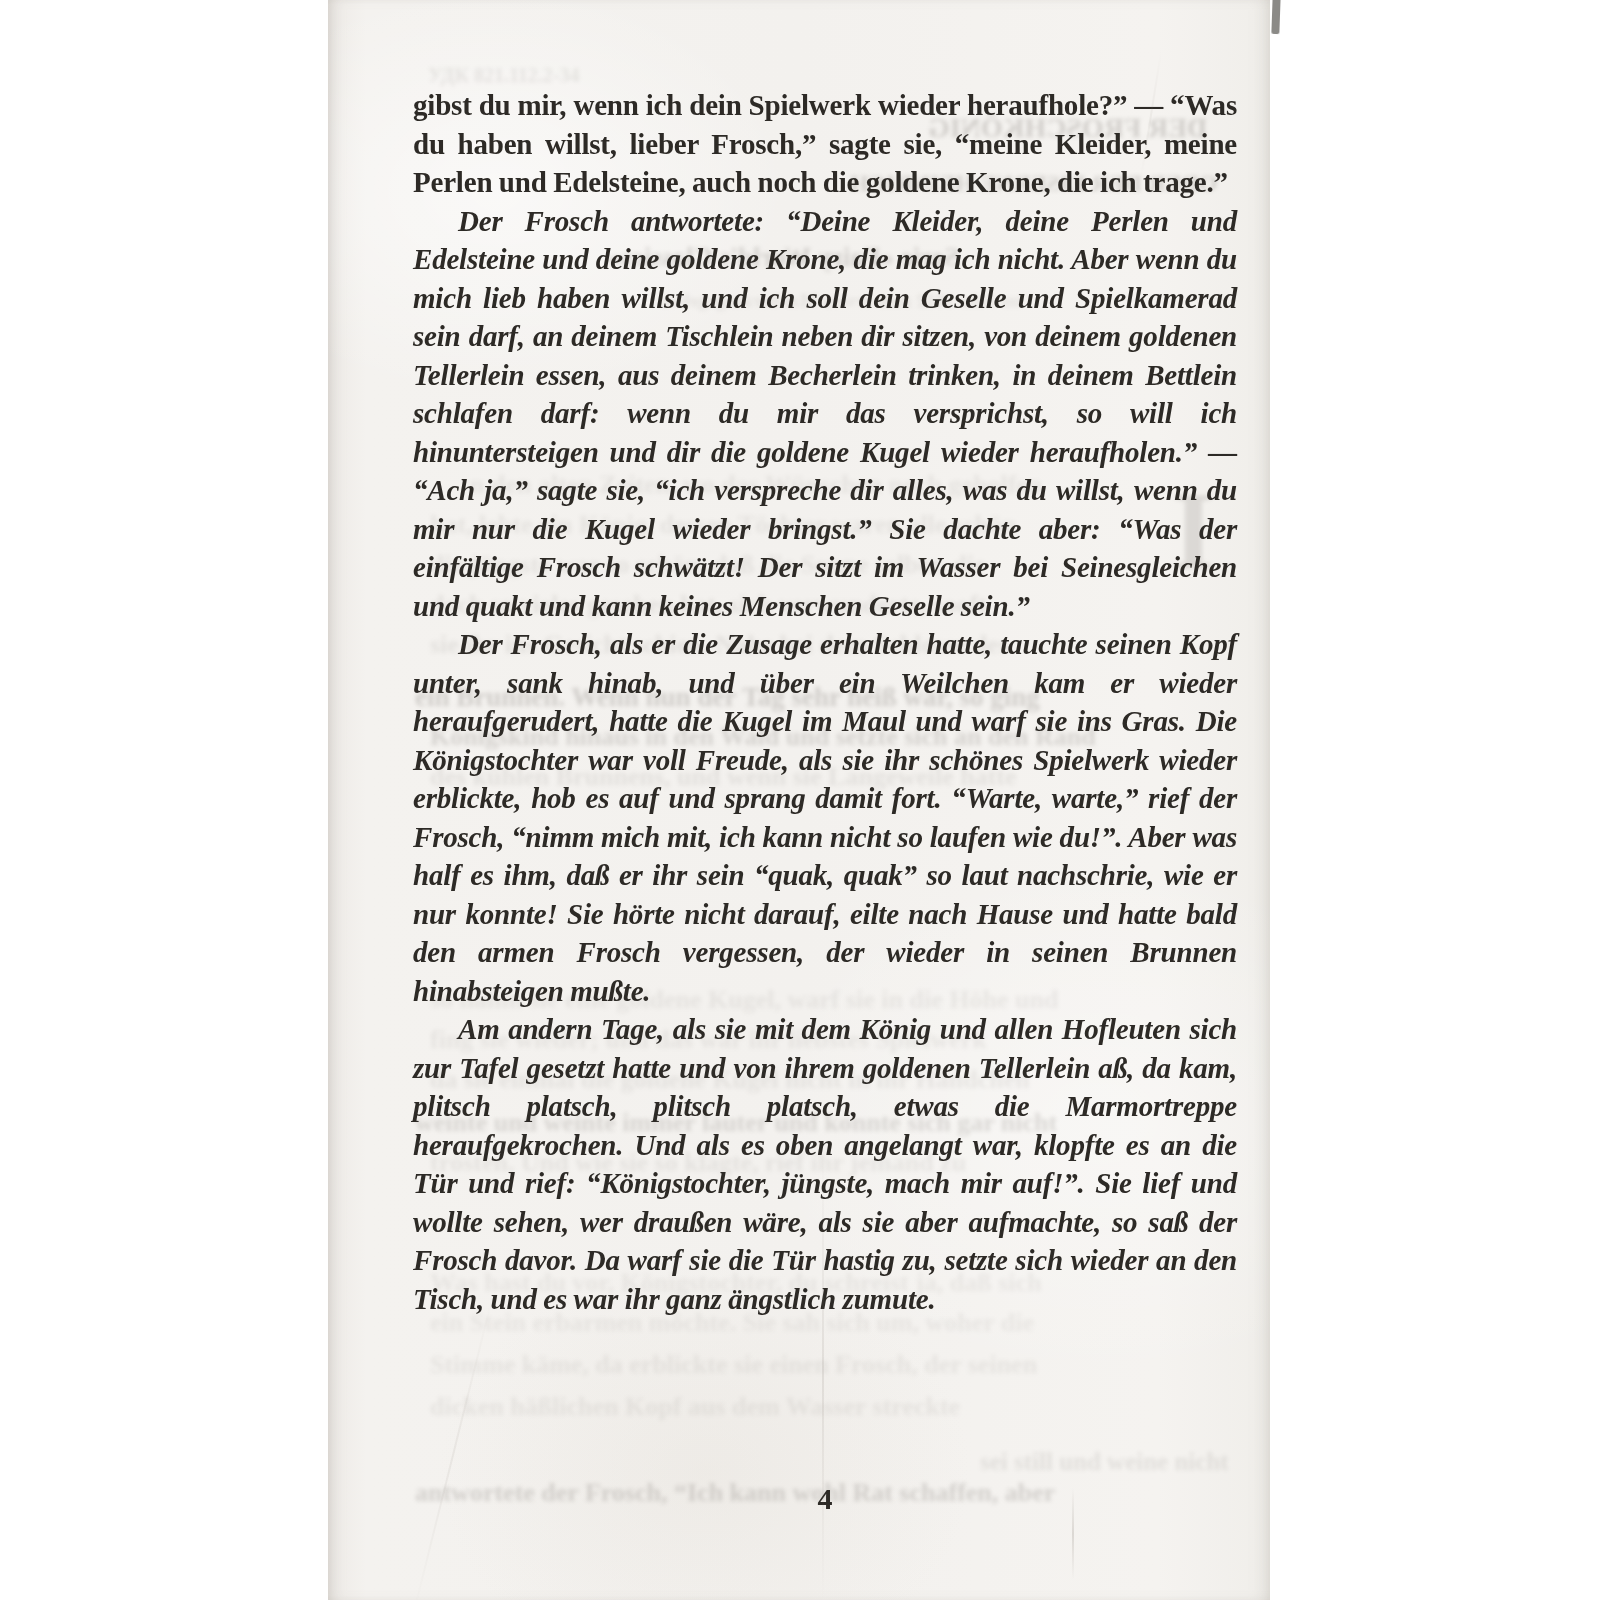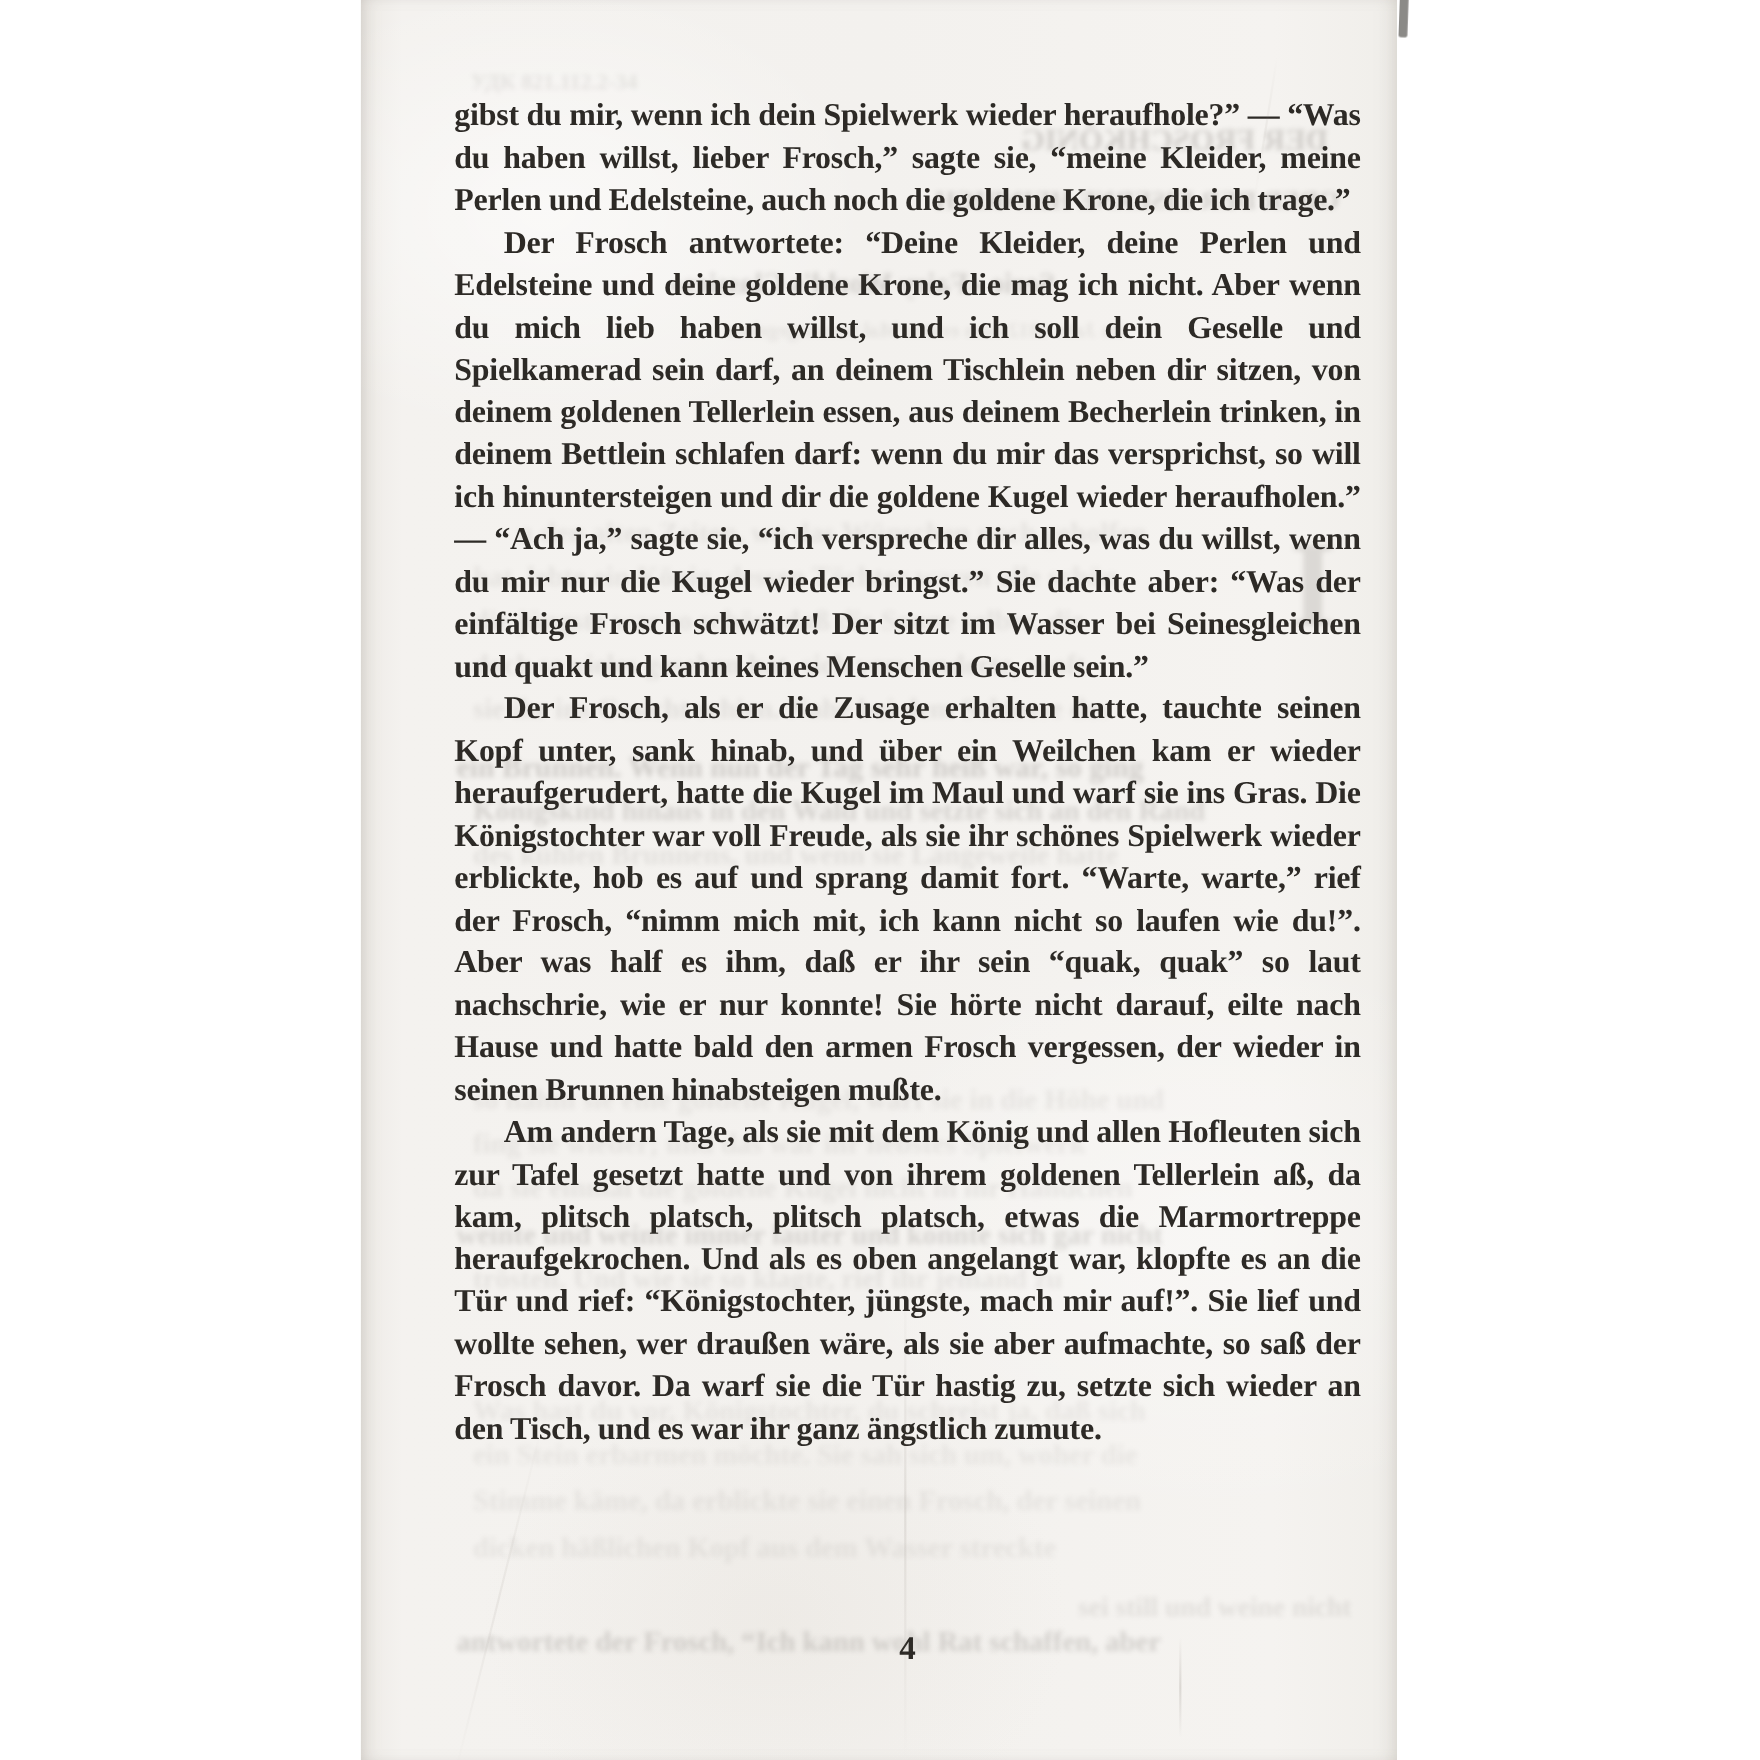--- a/index.html
+++ b/index.html
@@ -20,21 +20,21 @@
   .ghost-layer{position:absolute;left:0;top:0;width:1600px;height:1600px;pointer-events:none;}
   .ghost-line{position:absolute;color:#7d7873;font-weight:700;white-space:nowrap;filter:blur(2.2px);}
 
   
   .content{
     position:absolute;left:413px;top:86px;width:824px;
     color:#2d2a26;font-size:29px;line-height:38.5px;font-weight:700;
     word-spacing:-0.5px;letter-spacing:-0.2px;
   }
   .content p{margin:0;text-align:justify;}
-  .content p.indent{text-indent:45px;}
+  .content p.indent{text-indent:45px;font-style:italic;}
 
   .page-number{
     position:absolute;left:413px;top:1482px;width:824px;text-align:center;
     color:#2d2a26;font-size:30px;font-weight:700;
   }
 
   
   .crease{position:absolute;pointer-events:none;}
   .crease.v1{left:822px;top:1150px;width:2px;height:450px;background:linear-gradient(rgba(120,110,100,0),rgba(120,110,100,.14),rgba(120,110,100,0));}
   .crease.v2{left:1072px;top:1488px;width:2px;height:92px;background:linear-gradient(rgba(120,110,100,0),rgba(120,110,100,.20),rgba(120,110,100,0));}

